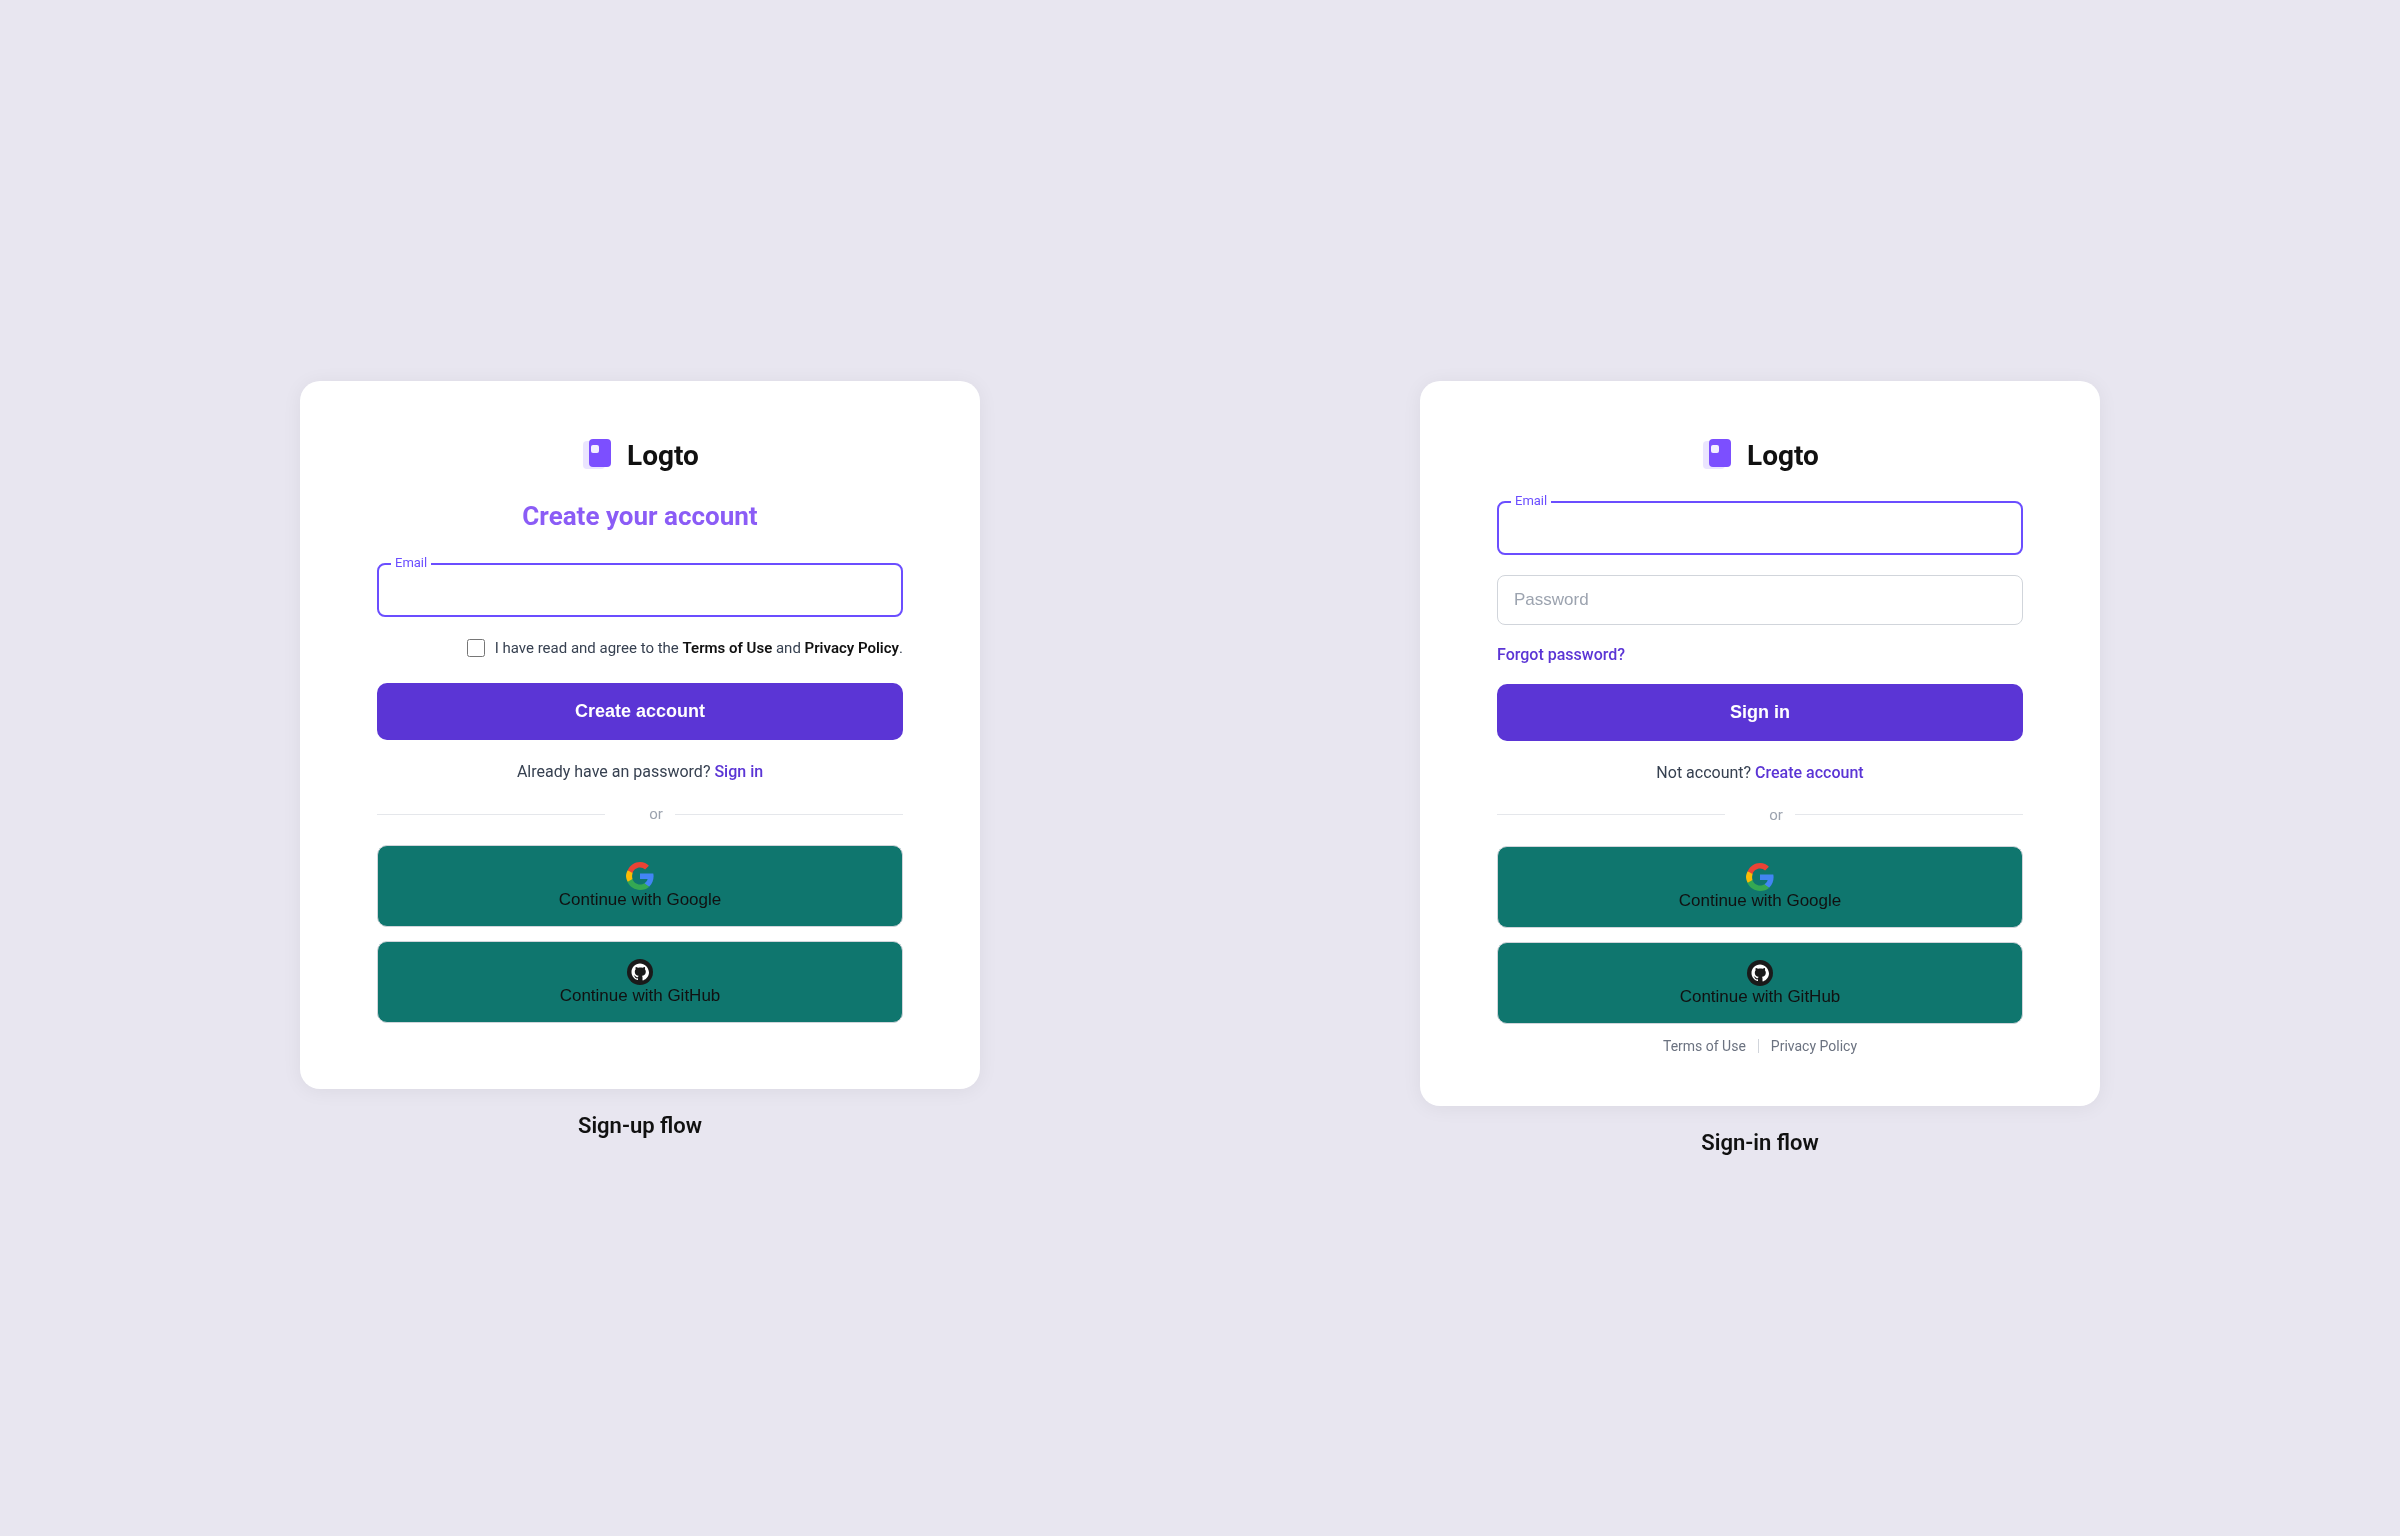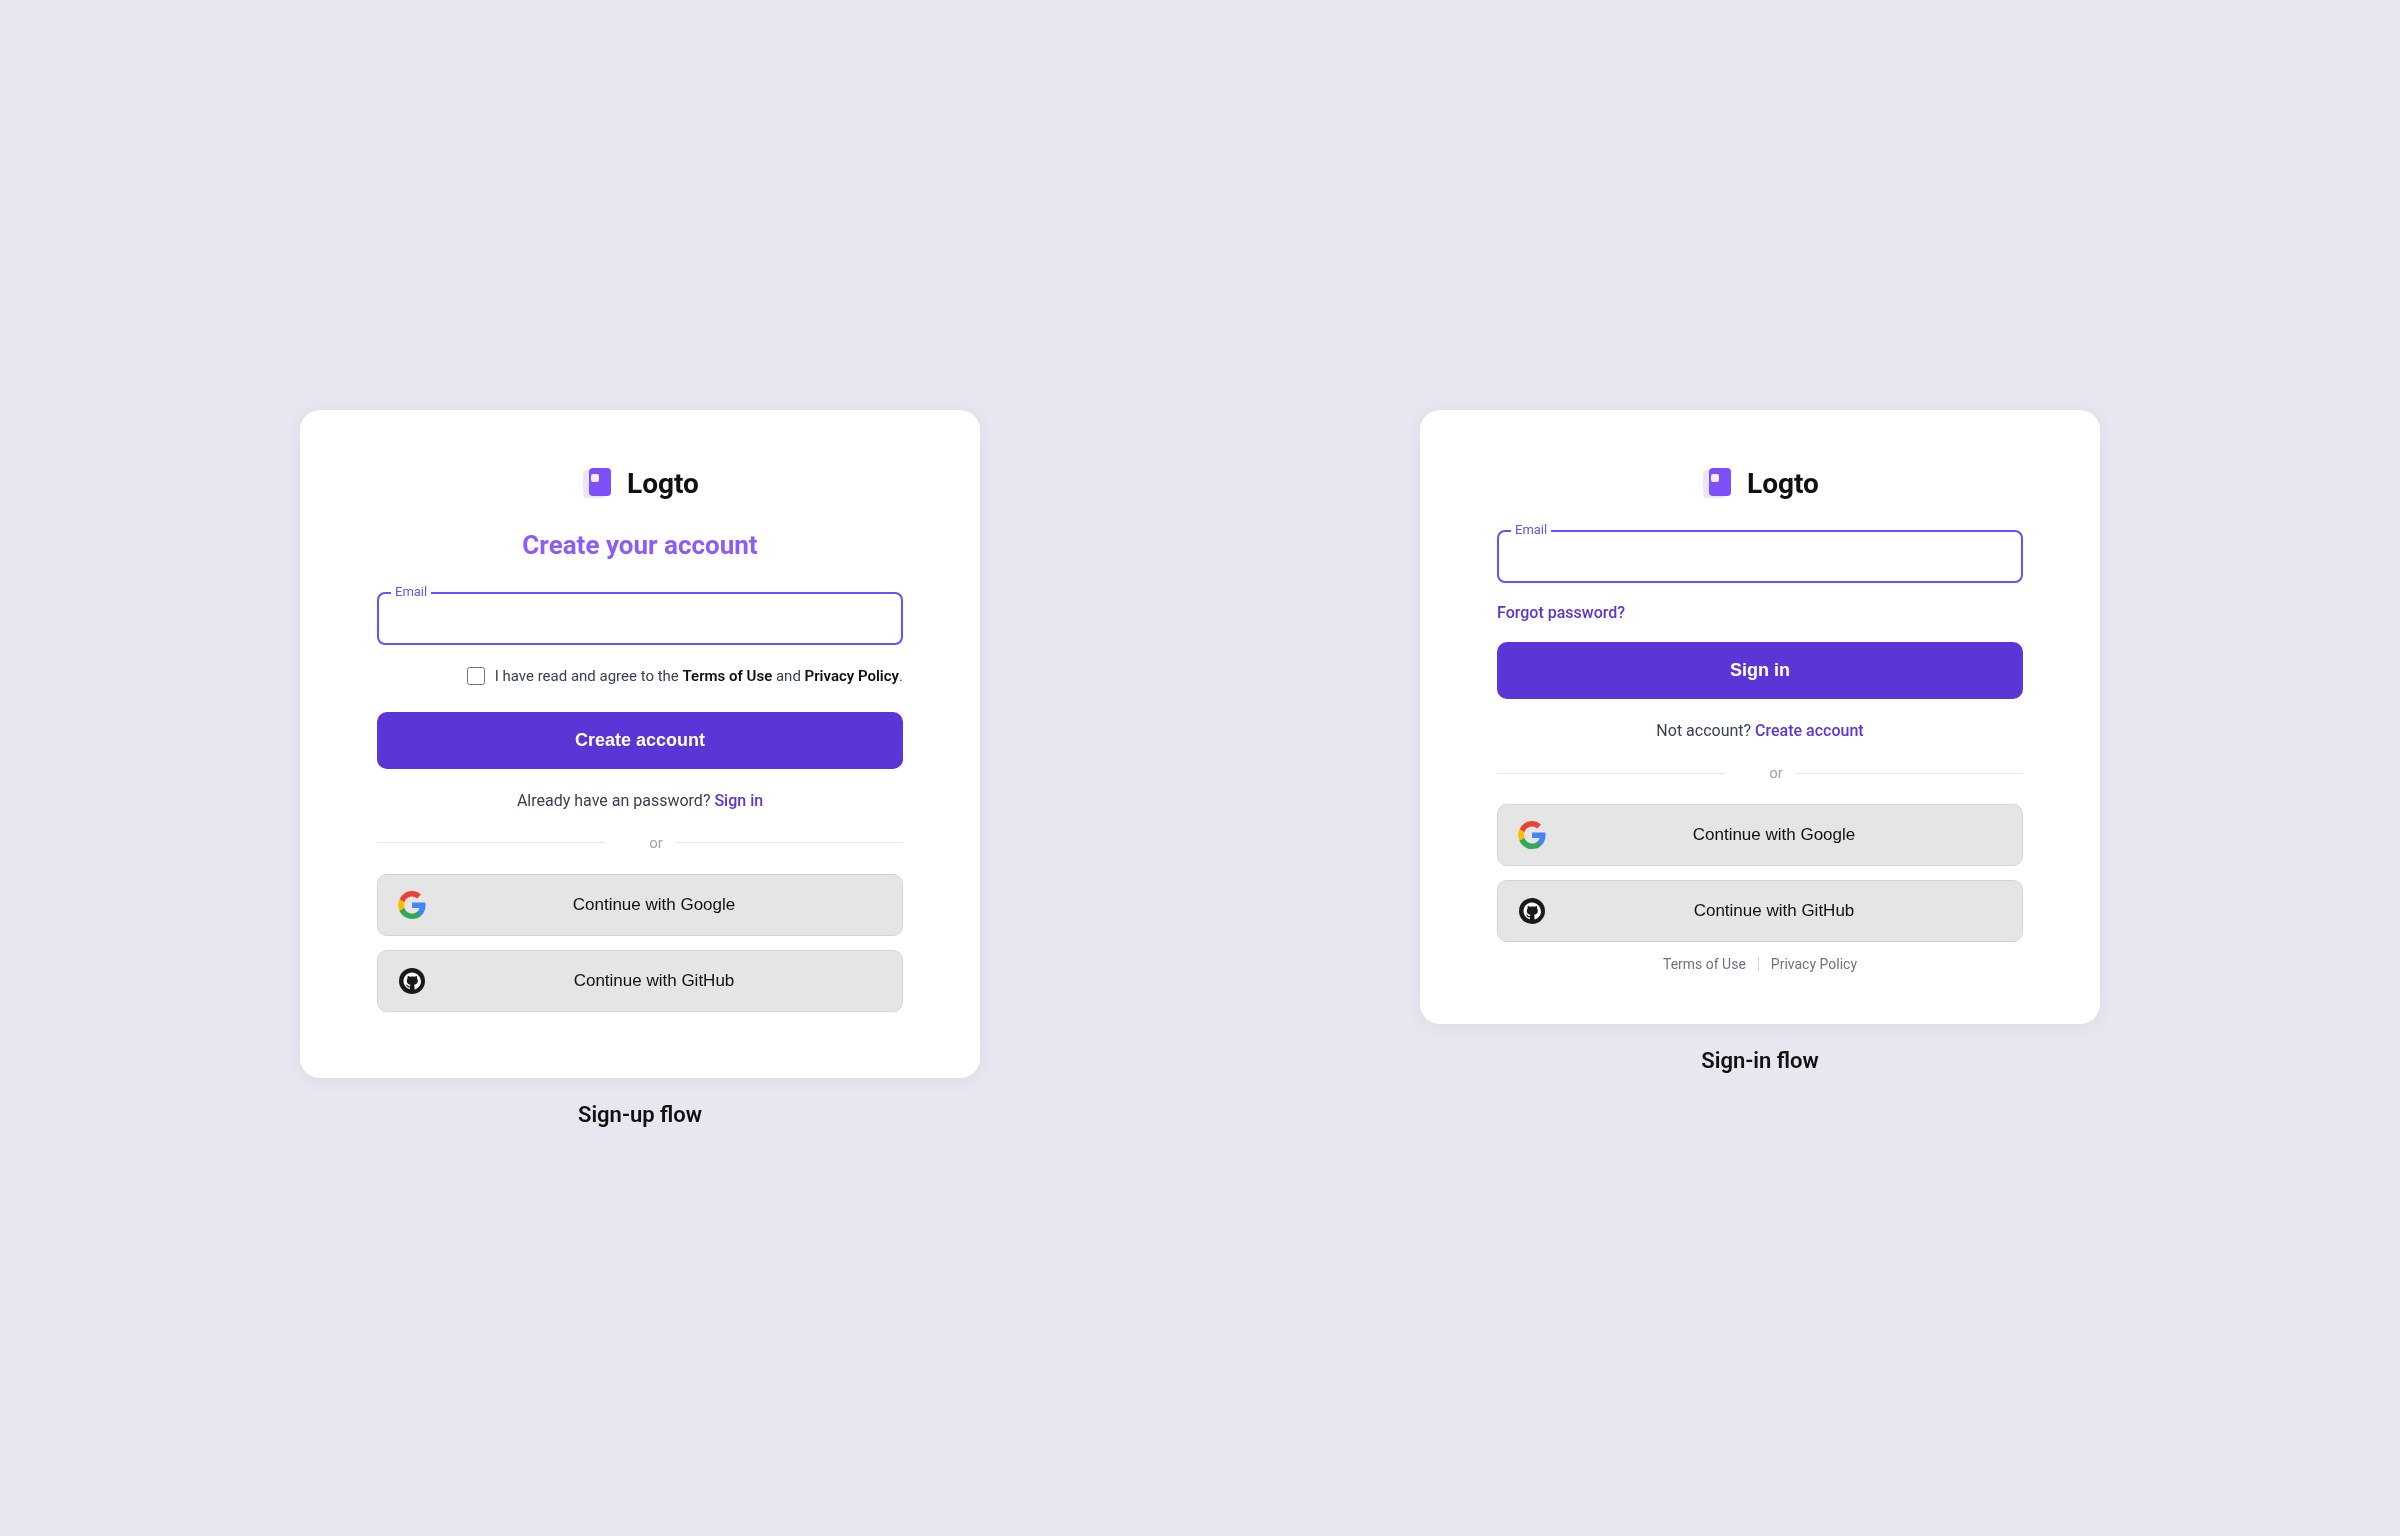--- a/index.html
+++ b/index.html
@@ -170,27 +170,28 @@
       color: #9ca3af;
       margin-left: 32px;
     }
     .social-button {
       width: 100%;
       display: flex;
       align-items: center;
       border: 1.5px solid #d1d5db;
       border-radius: 10px;
       padding: 16px 20px;
-      background: #e5e5e5;
+      background: #0f766e;
       cursor: pointer;
       font-size: 17px;
       font-weight: 500;
       color: #111;
       margin-bottom: 14px;
       position: relative;
+      flex-direction: column;
     }
     .social-icon {
       width: 28px;
       height: 28px;
       margin-right: 0;
       flex-shrink: 0;
     }
     .social-button-label {
       flex: 1;
       text-align: center;
@@ -326,20 +327,25 @@
 
       
       <div class="form-group">
         <div class="floating-label-wrapper">
           <span class="floating-label">Email</span>
           <input type="email" class="form-input" style="">
         </div>
       </div>
 
       
+      <div class="form-group">
+        <div class="password-input-wrapper">
+          <input type="password" class="password-input" placeholder="Password" style="">
+        </div>
+      </div>
 
       
       <a href="#" class="forgot-password">Forgot password?</a>
 
       
       <button class="primary-button">Sign in</button>
 
       
       <div class="account-link-row">
         <span>Not account?</span>

